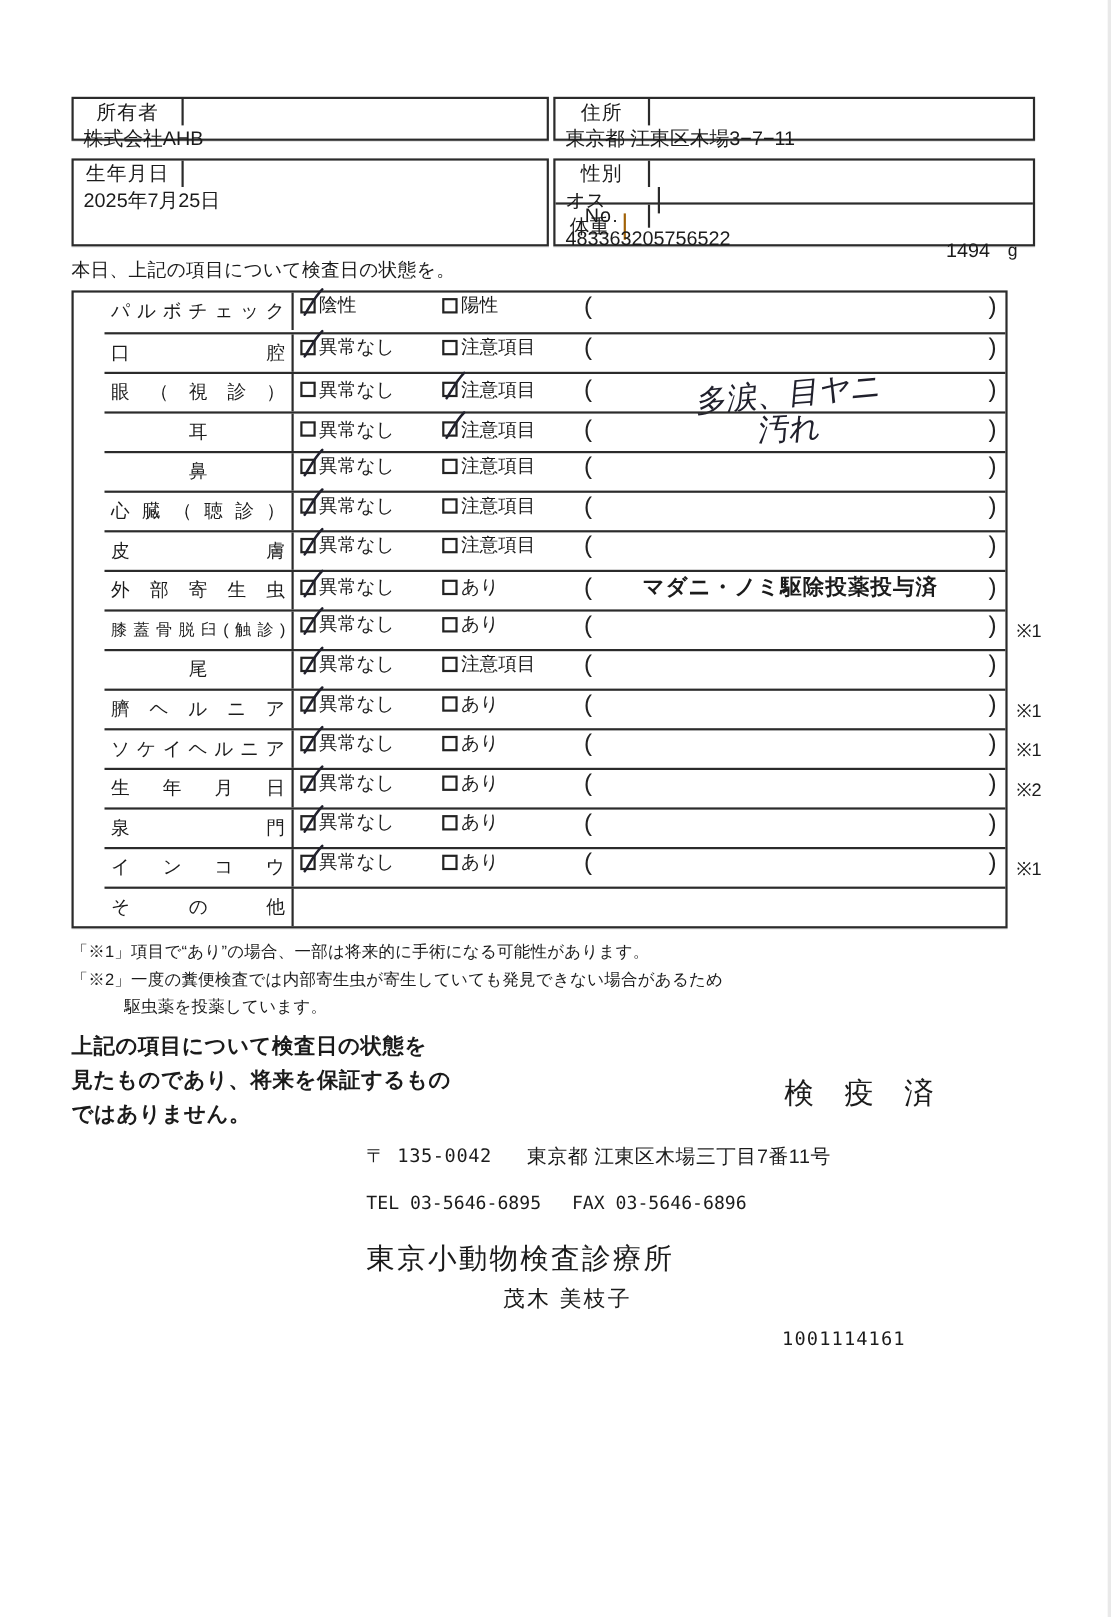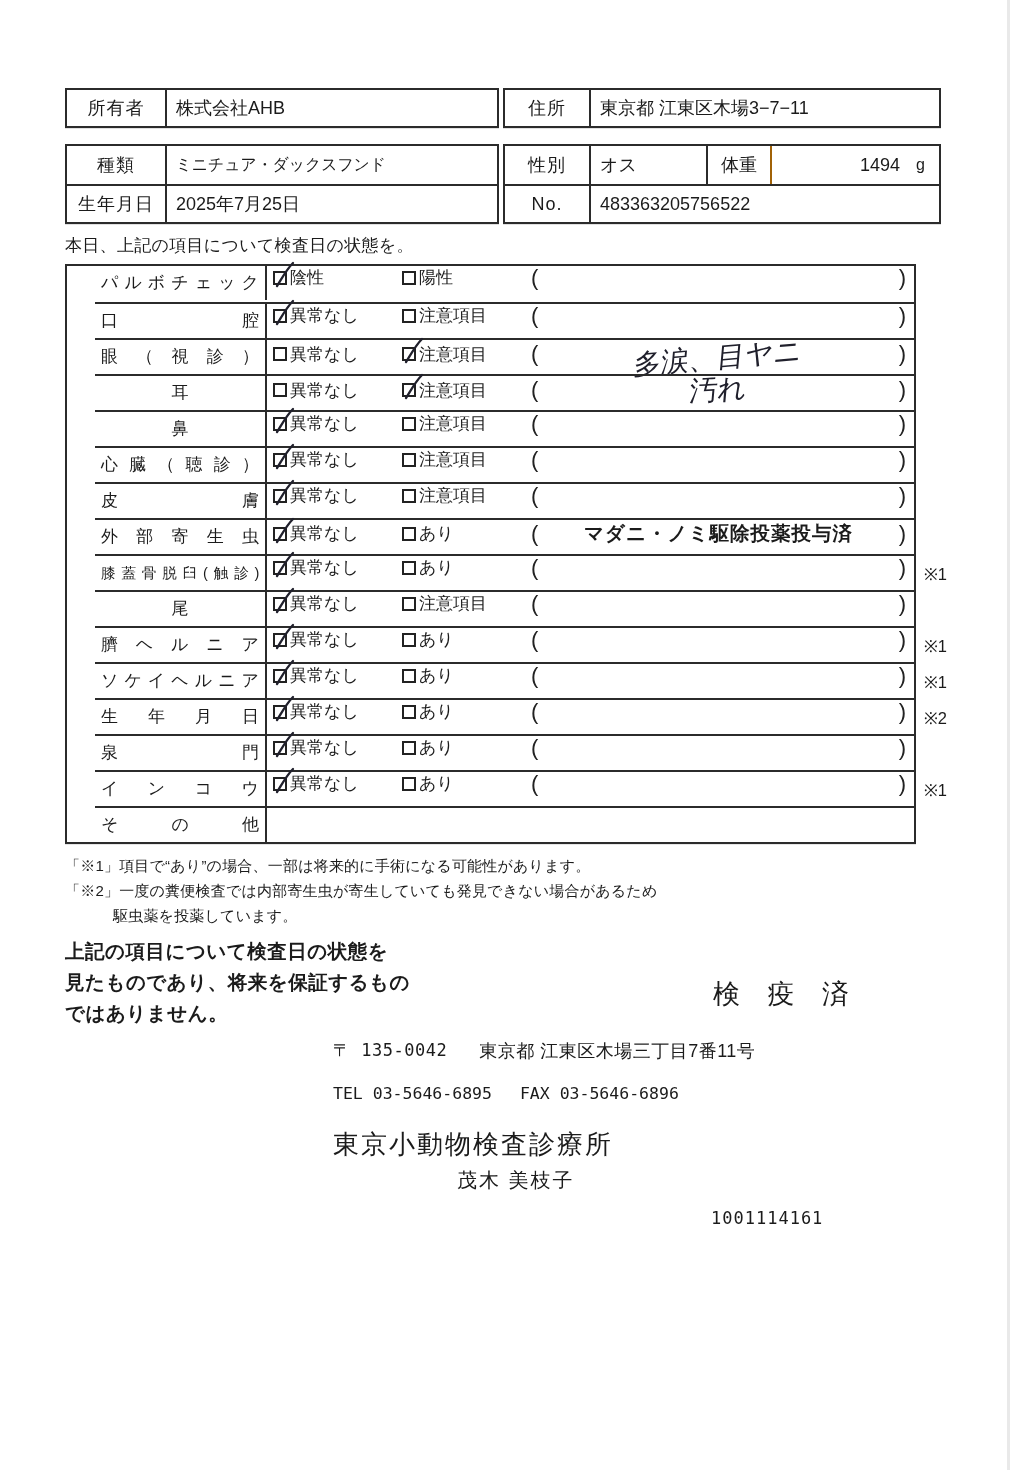--- a/index.html
+++ b/index.html
@@ -14,30 +14,30 @@
   .doc-title { margin-left:333px; font-size:31px; font-weight:600; letter-spacing:1px; }
 
   .date-row { display:flex; justify-content:flex-end; align-items:baseline; margin-top:22px; font-size:19px; }
   .date-row .dlbl { margin-right:150px; font-weight:500; }
   .date-row .dval { font-weight:500; letter-spacing:0.5px; }
 
   .hbox { display:flex; gap:4px; margin-top:16px; }
   .box { border:2px solid #2b2b2b; background:#fff; box-shadow:0 1px 0 rgba(0,0,0,0.12); }
   .box-left { width:434px; }
   .box-right { flex:1; }
-  .brow { display:flex; align-items:stretch; height:36px; }
+  .brow { display:flex; align-items:stretch; height:36px;flex-direction:column; }
   .r23 .brow { height:38px; }
   .brow + .brow { border-top:2px solid #2b2b2b; }
   .lblcell { border-right:2px solid #2b2b2b; display:flex; align-items:center; justify-content:center;
              font-size:18px; font-weight:500; letter-spacing:1px; }
   .w102 { width:100px; } .w88 { width:86px; }
   .valcell { flex:1; display:flex; align-items:center; padding-left:9px; font-size:18px; font-weight:500; }
   .valcell.kana { font-size:16.5px; letter-spacing:0; transform:scaleX(0.96); transform-origin:left center; }
   .midcell { border-right:2px solid #2b2b2b; display:flex; align-items:center; padding-left:9px; font-size:18px; font-weight:500; }
-  .w95 { width:117px; }
+  .w95 { width:95px; }
   .wlbl { width:64px; border-right:2px solid #a16207; display:flex; align-items:center; justify-content:center; font-size:18px; font-weight:500; }
   .weightval { flex:1; display:flex; align-items:center; justify-content:flex-end; padding-right:14px; font-size:18px; }
   .weightval .unit { margin-left:16px; font-size:16px; }
 
   .intro { margin-top:10px; font-size:17px; font-weight:500; letter-spacing:0.3px; }
 
   .checklist { margin-top:7px; width:851px; border:2px solid #2b2b2b; box-shadow:0 1px 0 rgba(0,0,0,0.1); }
   .trow { display:flex; align-items:flex-start; height:36px; position:relative;margin-left:28px; }
   .trow + .trow { border-top:2px solid #2b2b2b; }
   .tlabel { width:172px; border-right:2px solid #2b2b2b; font-size:17px; font-weight:500;
@@ -95,24 +95,20 @@
       <div class="brow">
         <div class="lblcell w88">住所</div>
         <div class="valcell">東京都 江東区木場3−7−11</div>
       </div>
     </div>
   </div>
 
   <div class="hbox r23">
     <div class="box box-left">
       <div class="brow">
-        <div class="lblcell w102">種類</div>
-        <div class="valcell kana">ミニチュア・ダックスフンド</div>
-      </div>
-      <div class="brow">
         <div class="lblcell w102">生年月日</div>
         <div class="valcell">2025年7月25日</div>
       </div>
     </div>
     <div class="box box-right">
       <div class="brow">
         <div class="lblcell w88">性別</div>
         <div class="midcell w95">オス</div>
         <div class="wlbl">体重</div>
         <div class="weightval">

